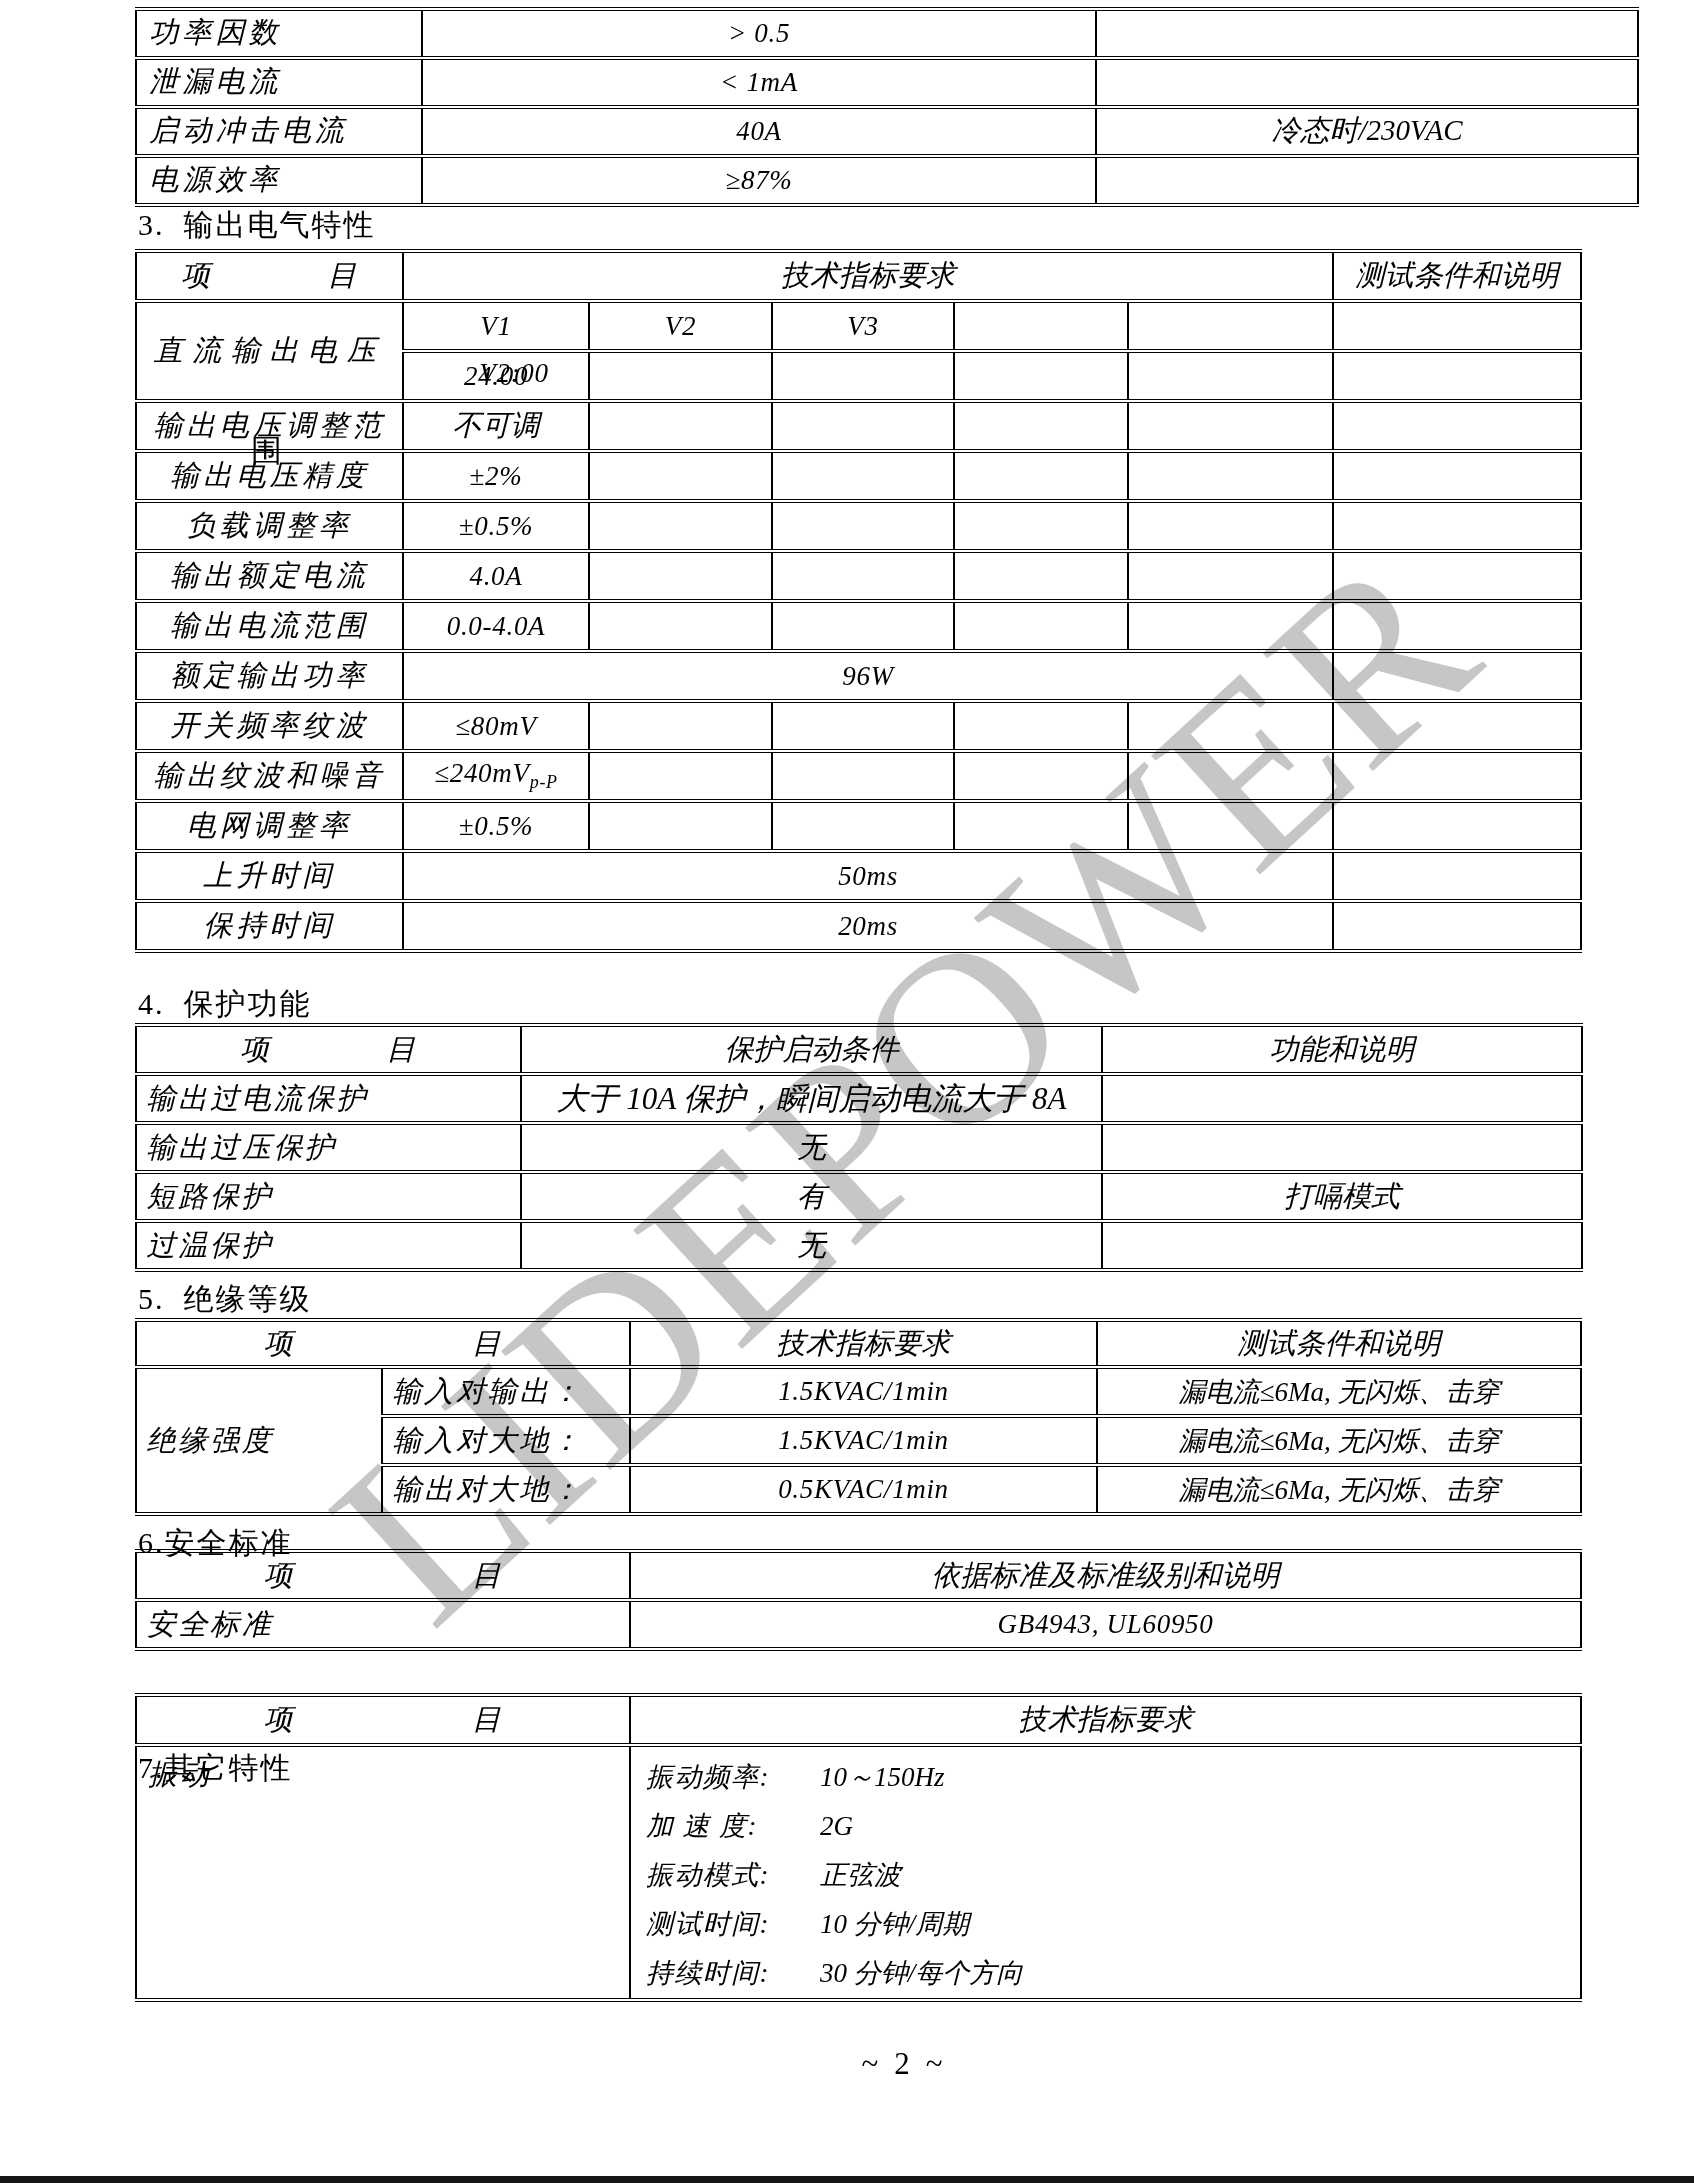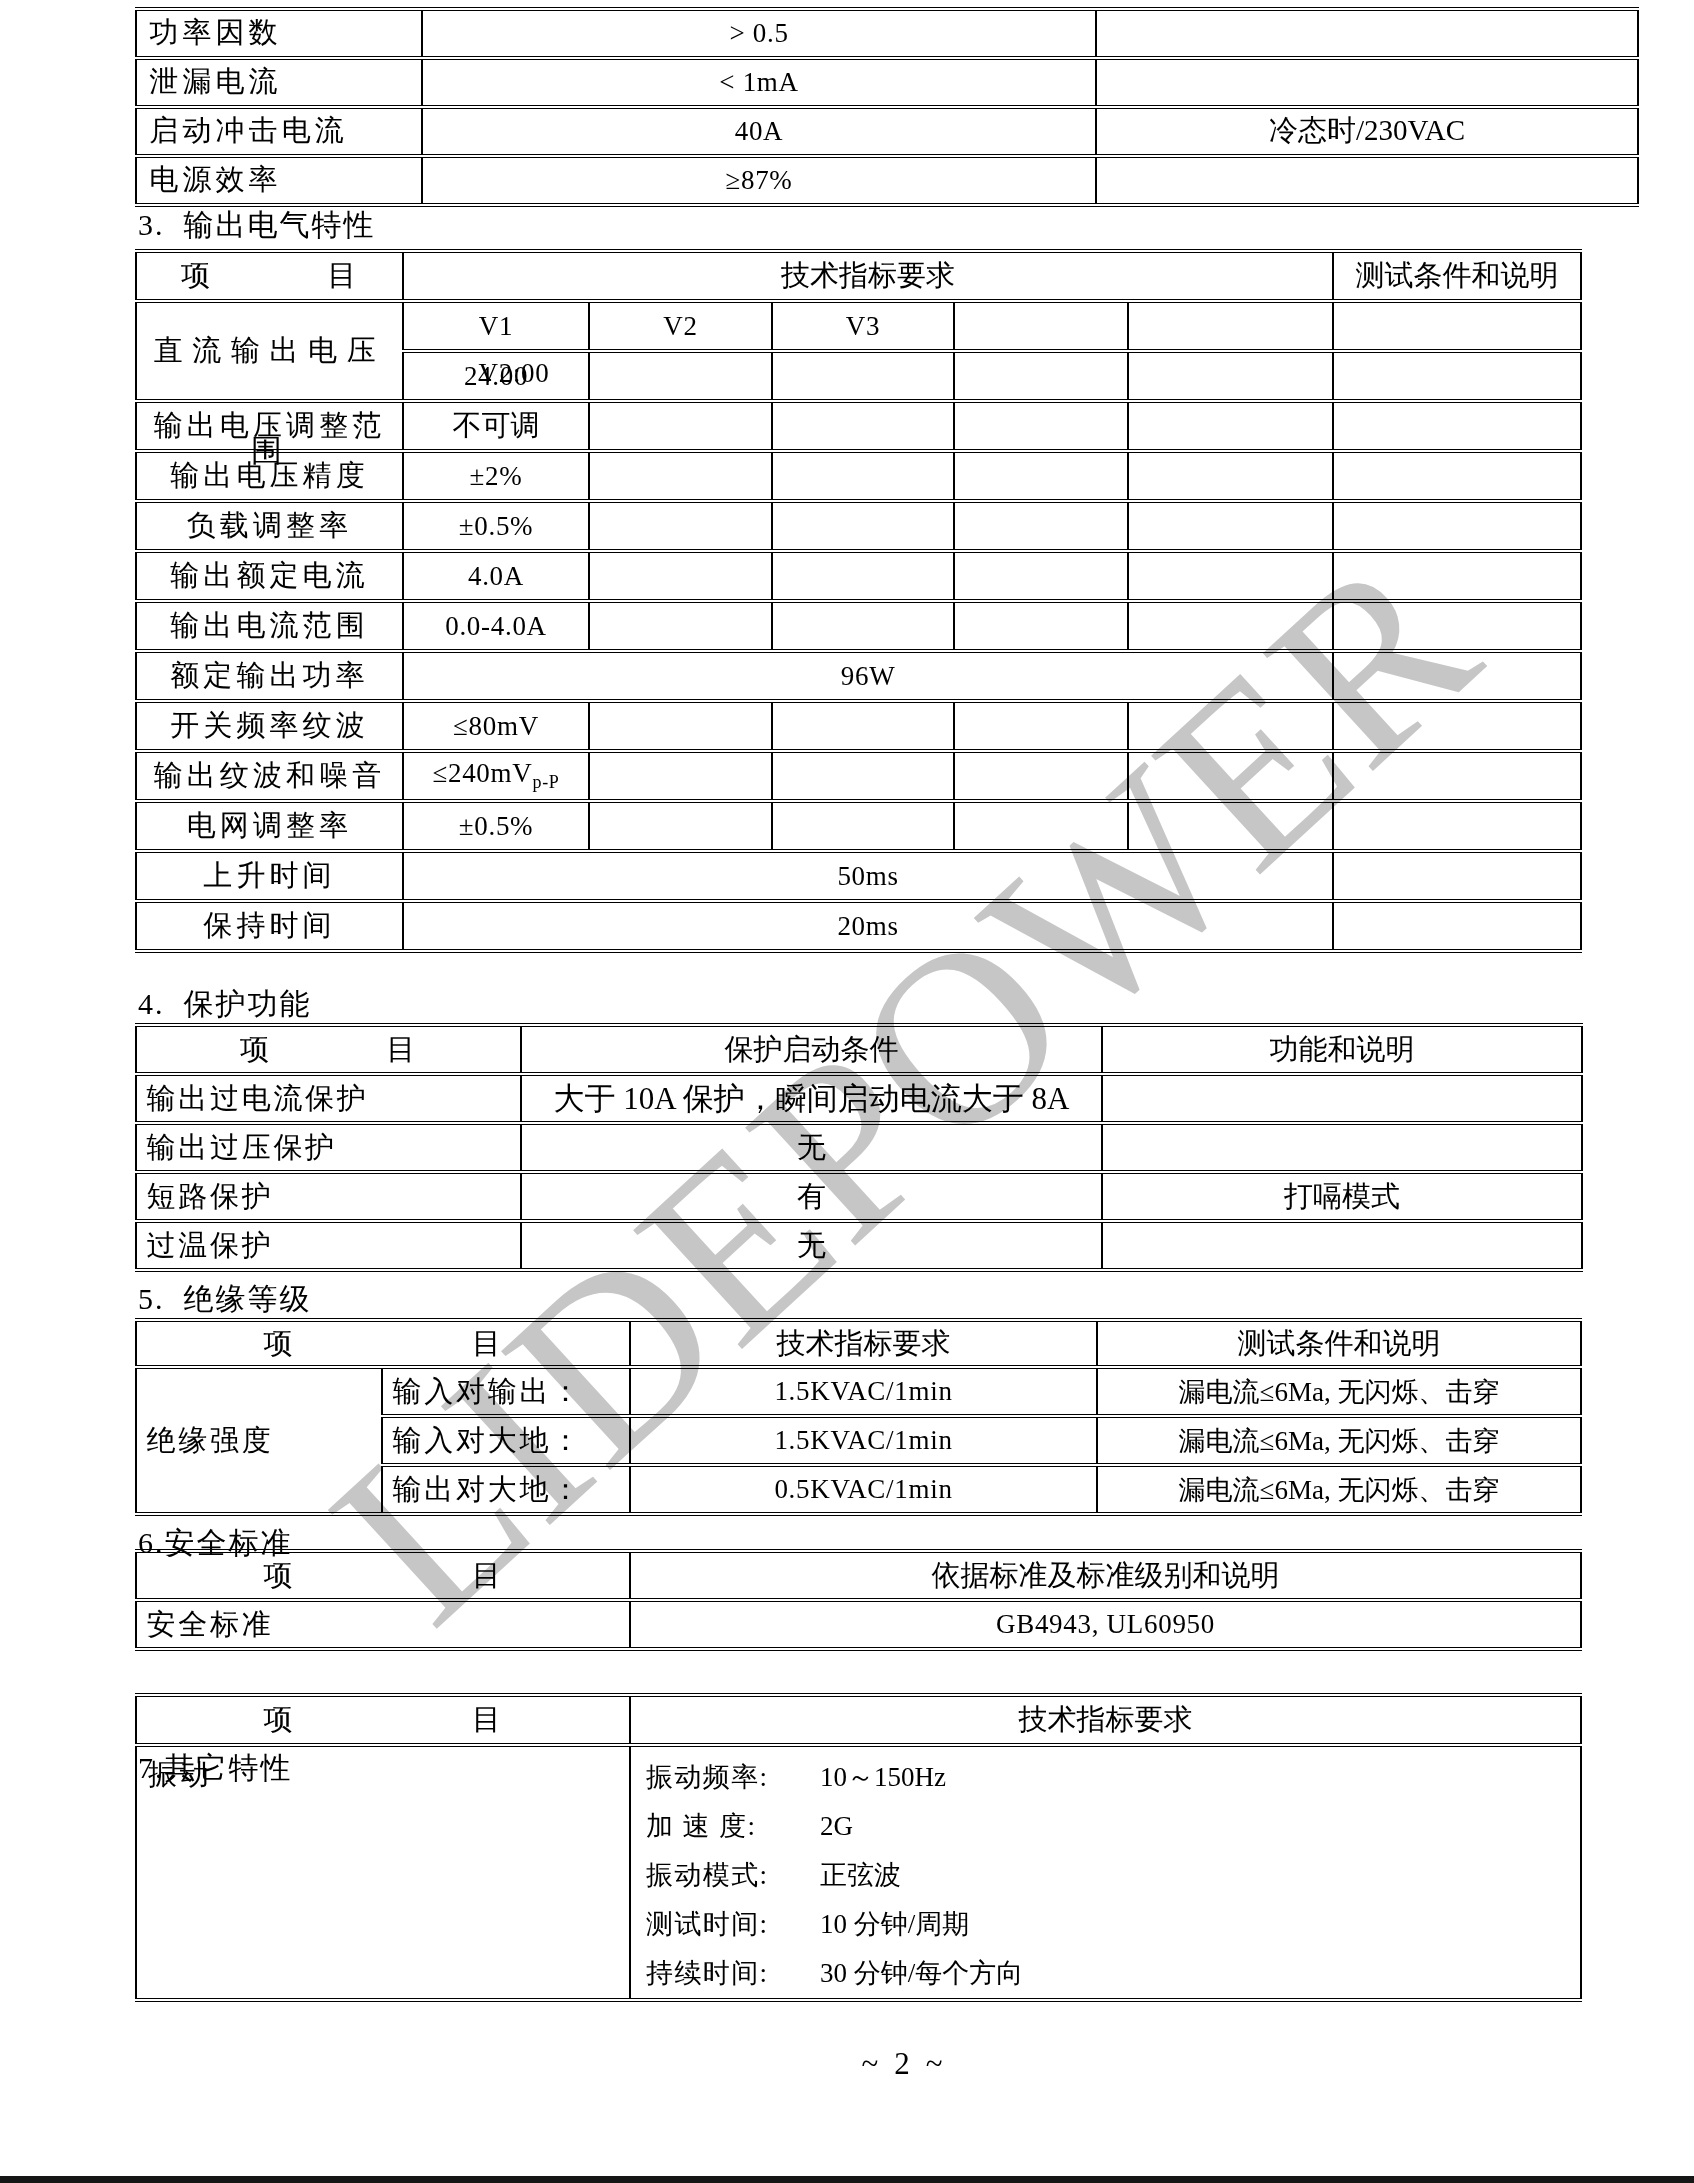--- a/index.html
+++ b/index.html
@@ -2,21 +2,21 @@
 <html style="font-size:11px"><head>
 <meta charset="utf-8">
 <style>
   html,body{margin:0;padding:0;background:#888;}
   .page{position:relative;width:1695px;height:2183px;background:#ffffff;overflow:hidden;
         font-family:"Liberation Serif","DejaVu Serif",serif;color:#000;}
   
   .wm{position:absolute;left:904px;top:1088px;transform:translate(-50%,-50%) rotate(-42.5deg);
       font-size:246px;color:#c6c6c6;letter-spacing:1.4px;white-space:nowrap;z-index:0;
       font-family:"Liberation Serif","DejaVu Serif",serif;}
-  table{border-collapse:collapse;table-layout:fixed;position:absolute;z-index:2;background:transparent;}
+  table{border-collapse:collapse;table-layout:fixed;position:absolute;z-index:2;background:transparent;font-style:italic;}
   td{border-left:2px solid #000;border-right:2px solid #000;
      border-top:4.1px double #000;border-bottom:4.1px double #000;
      text-align:center;vertical-align:middle;font-size:29px;padding:0;overflow:hidden;}
   tr{height:49px;}
   .t0{left:135px;top:6.8px;width:1502px;}
   .t3{left:135px;top:249px;width:1445px;}
   .t3 tr{height:50px;}
   .t4{left:135px;top:1023px;width:1445px;}
   .t5{left:135px;top:1318px;width:1445px;}
   .t5 tr.hdr{height:47px;}

